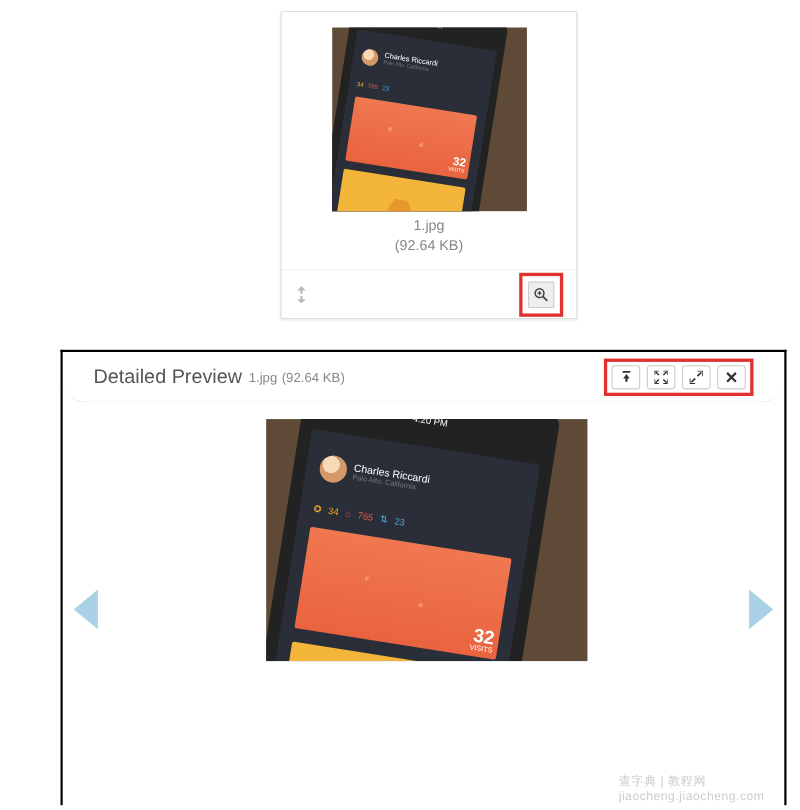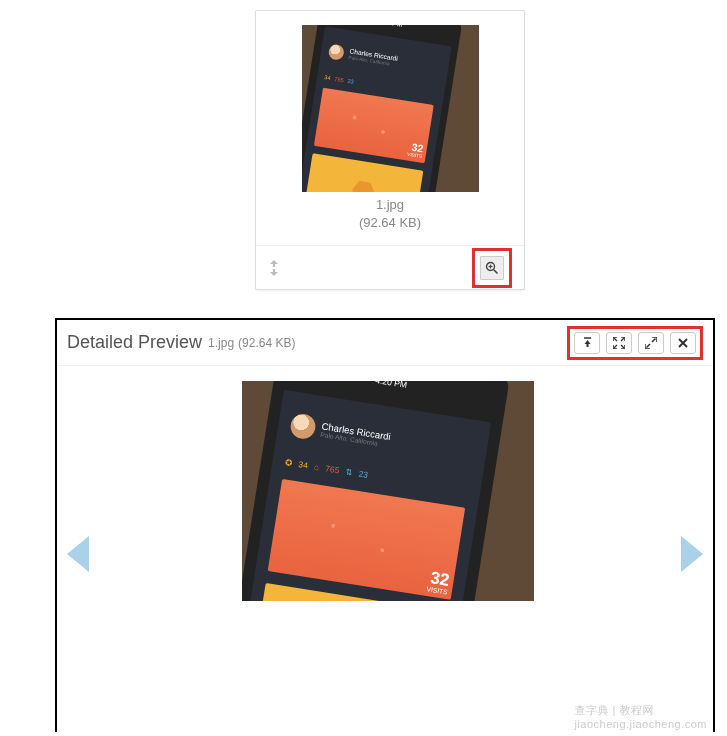--- a/index.html
+++ b/index.html
@@ -82,22 +82,23 @@
     width: 660px;
     height: 414px;
     border: 2px solid #000;
     border-bottom: none;
     background: #fff;
   }
   .preview-header {
     height: 46px;
     display: flex;
     align-items: center;
-    padding: 0 10px;
+    padding: 0 28px;
     border-bottom: 1px solid #eee;
+    border-radius: 21px;
   }
   .preview-title {
     font-size: 18px;
     color: #555;
     margin-right: 6px;
   }
   .preview-sub {
     font-size: 12px;
     color: #888;
   }
@@ -144,21 +145,21 @@
     border-right: 22px solid #aad1e8;
   }
   .arrow-right {
     right: 10px;
     border-top: 18px solid transparent;
     border-bottom: 18px solid transparent;
     border-left: 22px solid #aad1e8;
   }
   .watermark {
     position: absolute;
-    right: 6px;
+    right: 18px;
     bottom: 2px;
     font-size: 11px;
     color: #ccc;
     letter-spacing: .5px;
   }
 
   
   .phone {
     position: absolute;
     background: #222;

